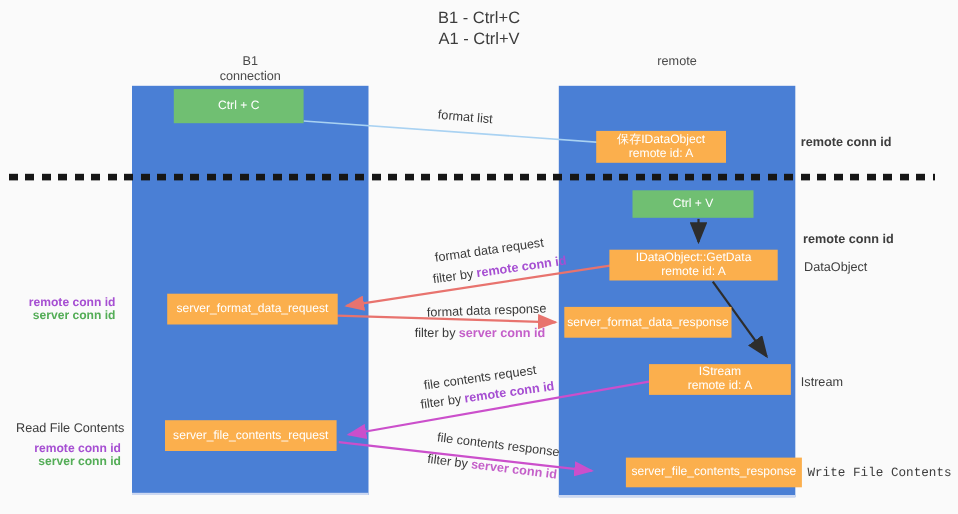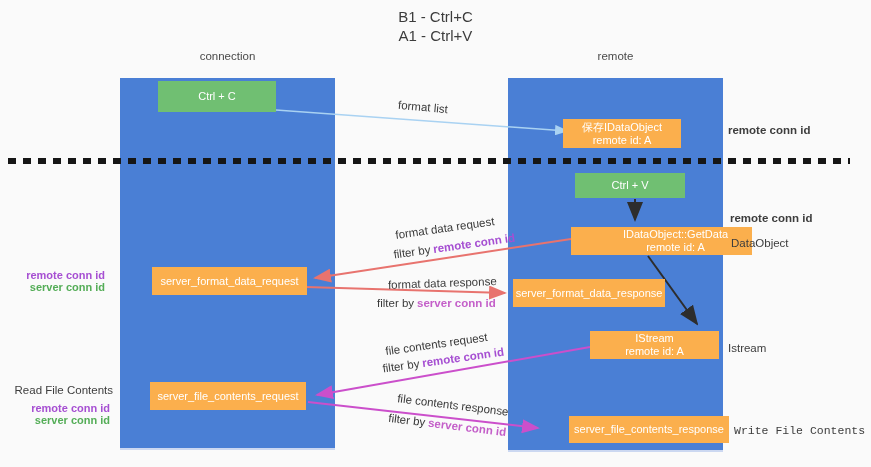--- a/index.html
+++ b/index.html
@@ -62,20 +62,21 @@
 <body>
 
 <div class="canvas">
 
   <div class="title">
     <div>B1 - Ctrl+C</div>
     <div>A1 - Ctrl+V</div>
   </div>
 
   <div class="col-header" style="left:120px;">
+    <div>B1</div>
     <div>connection</div>
   </div>
   <div class="col-header" style="left:508px;">
     <div>remote</div>
   </div>
 
   <div class="lane lane-left"></div>
   <div class="lane lane-right"></div>
 
   <div class="dashed-sep"></div>
@@ -101,30 +102,30 @@
     <line x1="306" y1="287" x2="505" y2="293" stroke="#e8736e" stroke-width="2" marker-end="url(#m-salmon)"></line>
     <line x1="648" y1="256" x2="697" y2="324" stroke="#2d2d2d" stroke-width="2" marker-end="url(#m-black)"></line>
     <line x1="590" y1="347" x2="317" y2="395" stroke="#cb4fcb" stroke-width="2" marker-end="url(#m-magenta)"></line>
     <line x1="308" y1="402" x2="538" y2="428" stroke="#cb4fcb" stroke-width="2" marker-end="url(#m-magenta)"></line>
   </svg>
 
   <div class="node green" style="left:158px;top:81px;width:118px;height:31px;">
     <div>Ctrl + C</div>
   </div>
 
-  <div class="node orange" style="left:563px;top:119px;width:118px;height:29px;">
+  <div class="node orange" style="left:542px;top:119px;width:118px;height:29px;">
     <div>保存IDataObject</div>
     <div>remote id: A</div>
   </div>
 
   <div class="node green" style="left:575px;top:173px;width:110px;height:25px;">
     <div>Ctrl + V</div>
   </div>
 
-  <div class="node orange" style="left:571px;top:227px;width:153px;height:28px;padding-left:28px;">
+  <div class="node orange" style="left:554px;top:227px;width:153px;height:28px;">
     <div>IDataObject::GetData</div>
     <div>remote id: A</div>
   </div>
 
   <div class="node orange" style="left:152px;top:267px;width:155px;height:28px;">
     <div>server_format_data_request</div>
   </div>
 
   <div class="node orange" style="left:513px;top:279px;width:152px;height:28px;">
     <div>server_format_data_response</div>

